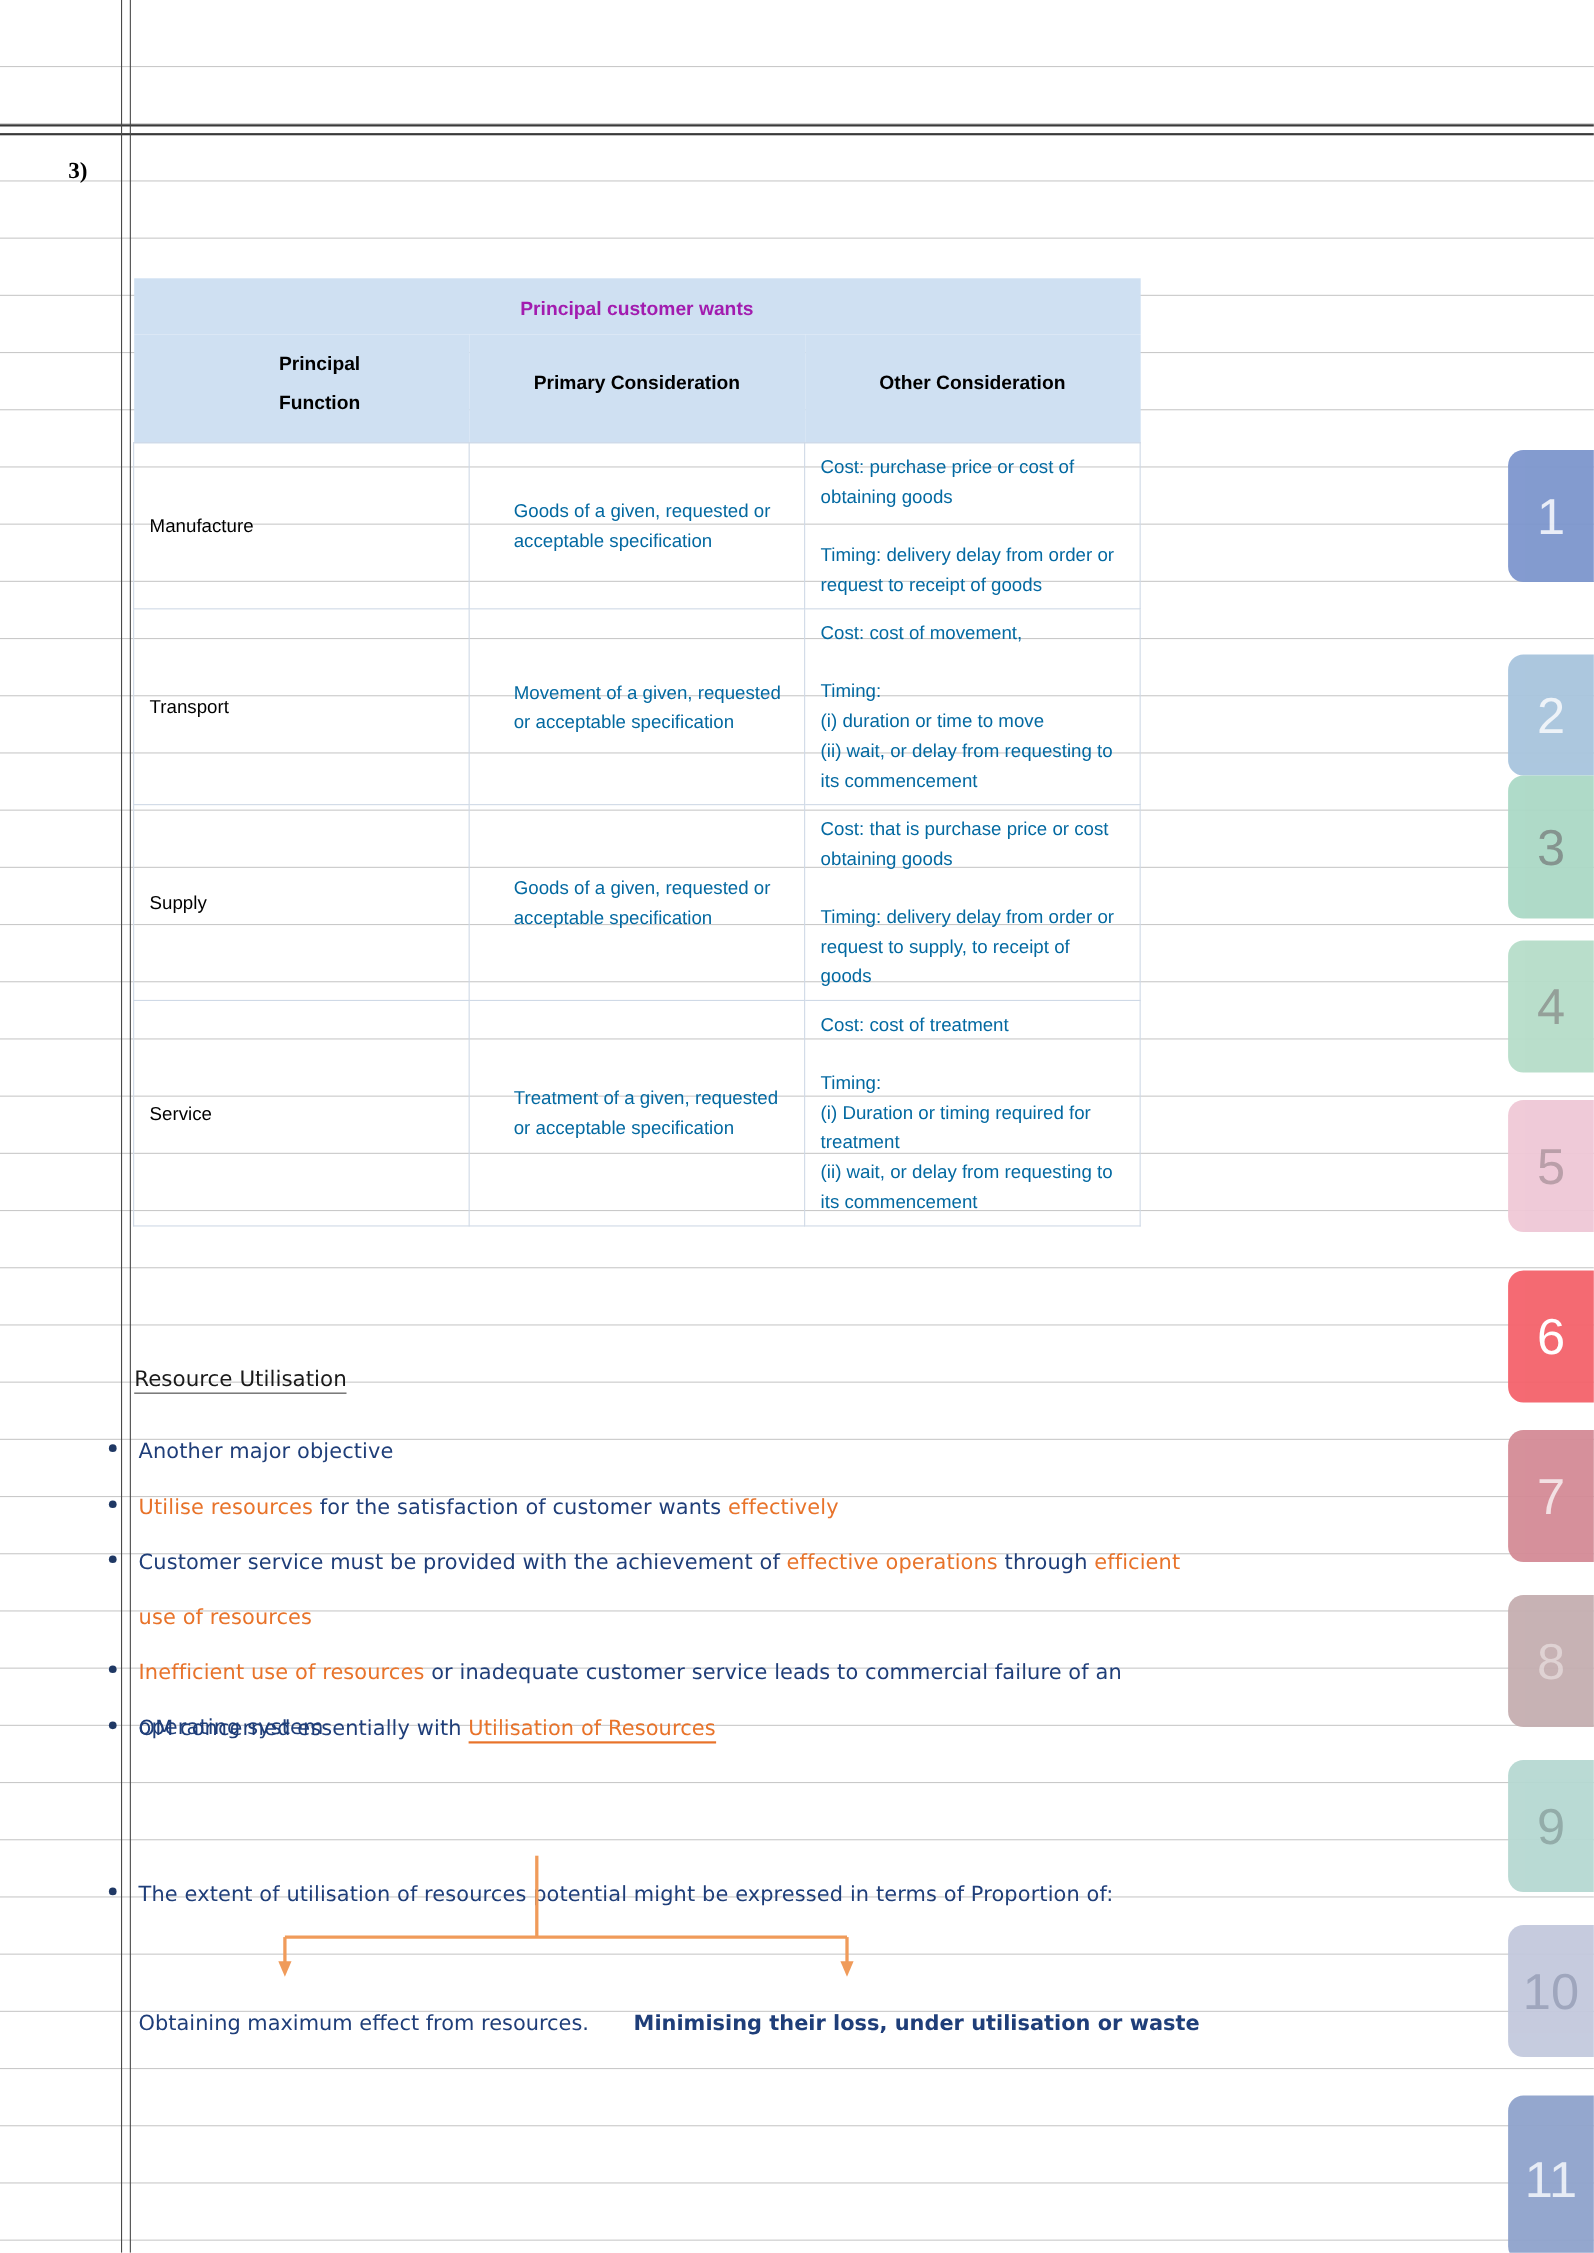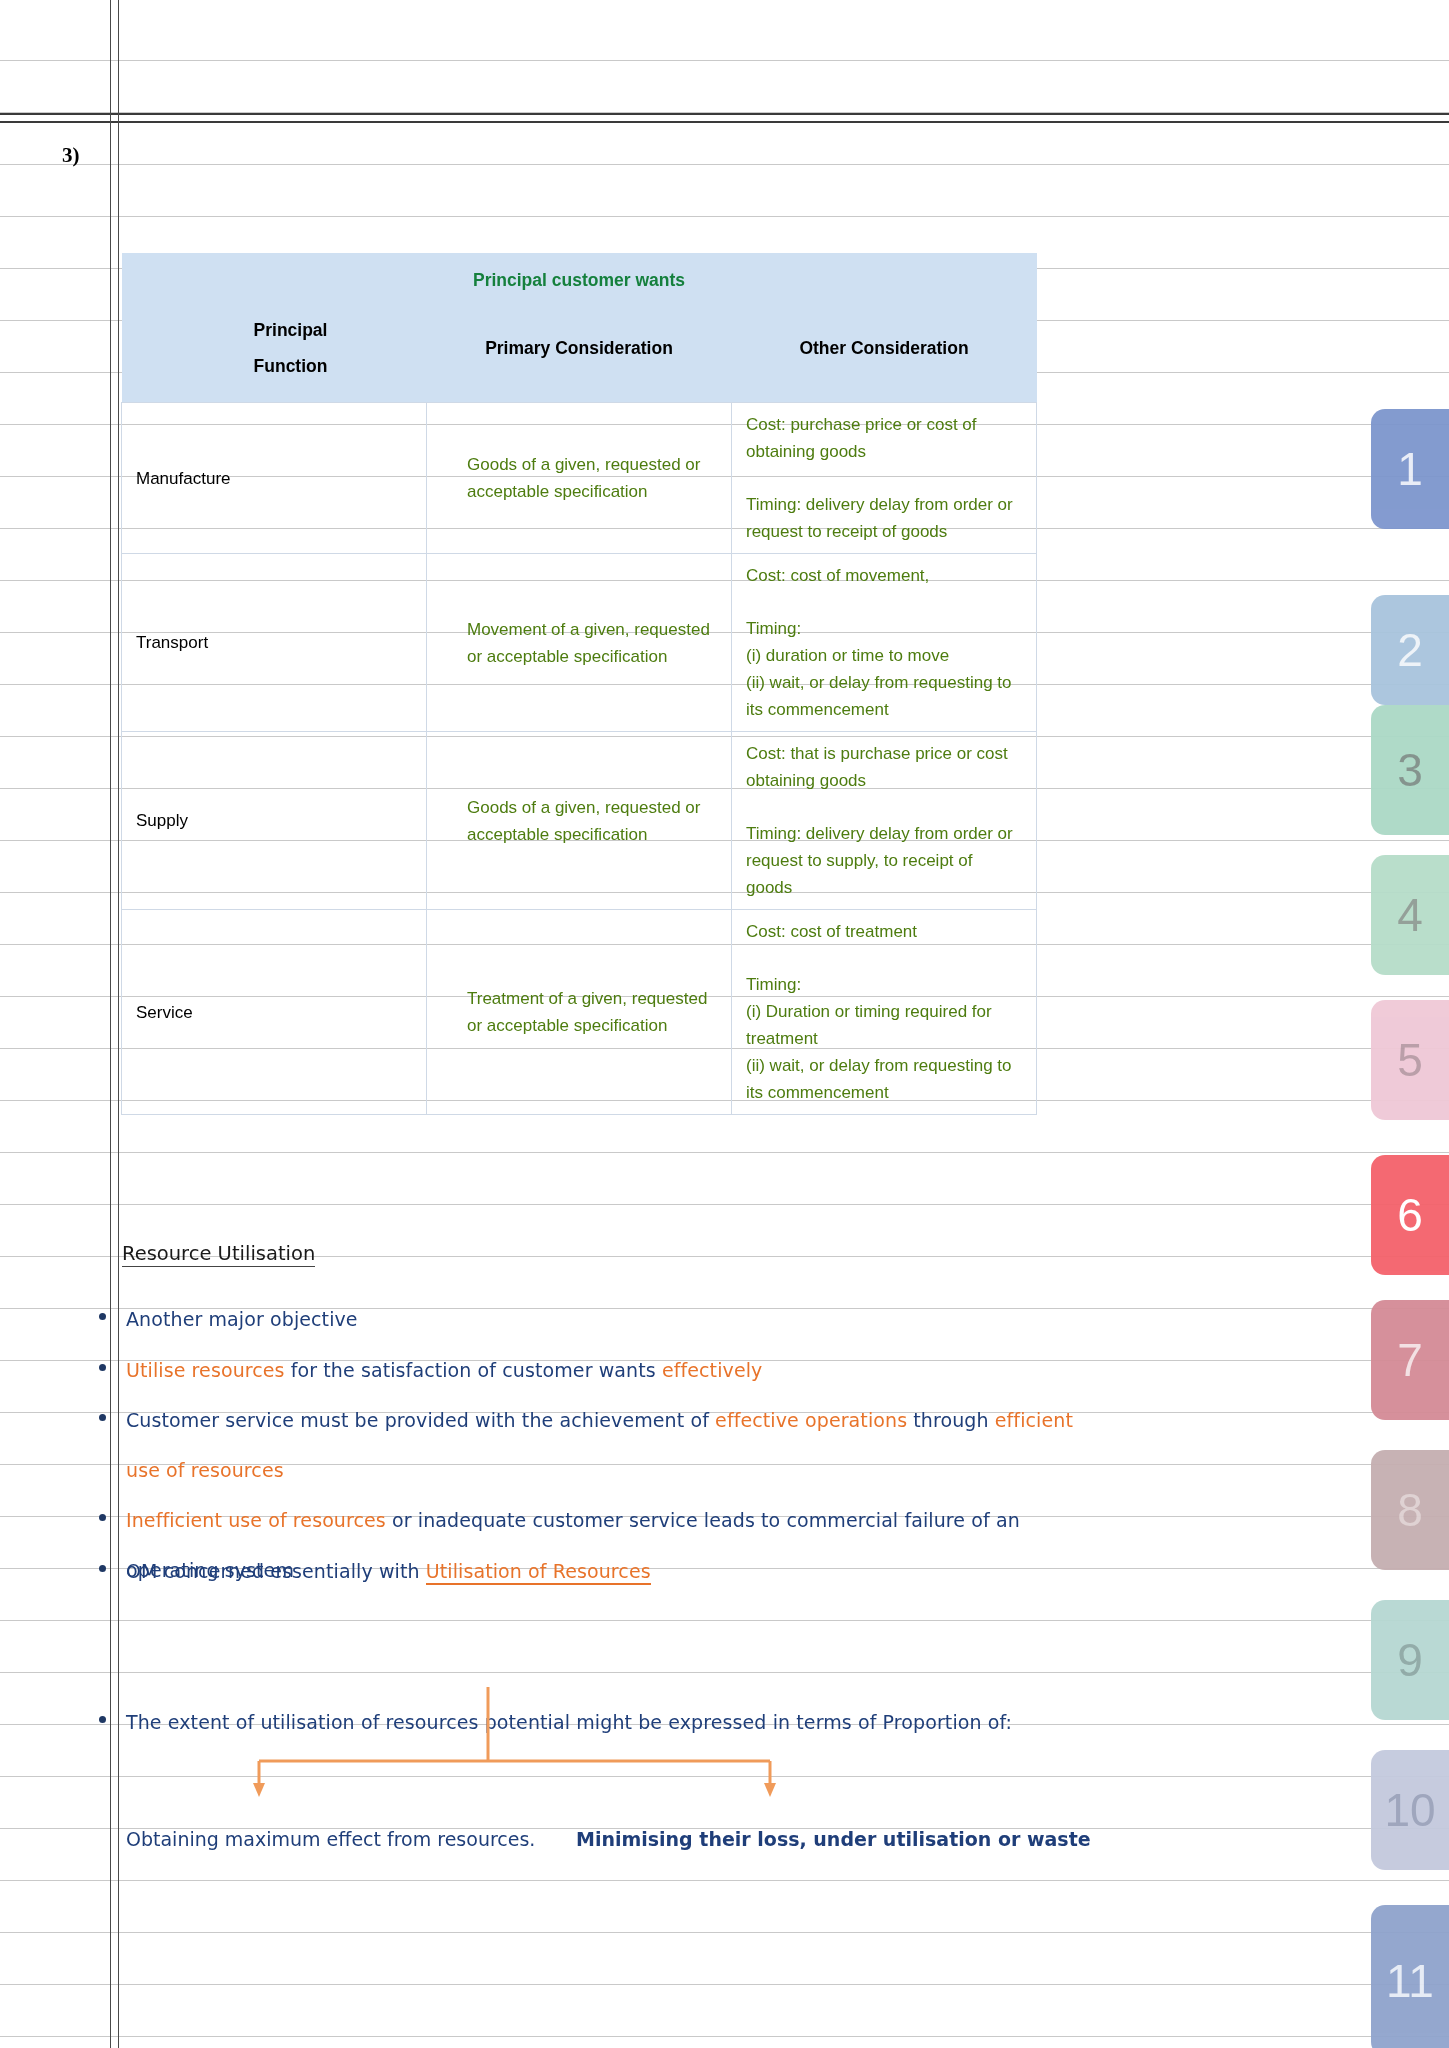--- a/index.html
+++ b/index.html
@@ -68,29 +68,29 @@
     width: 916px;
     border-collapse: collapse;
     font-family: "Liberation Sans", sans-serif;
     table-layout: fixed;
   }
   .tbl td, .tbl th {
     vertical-align: middle;
     padding: 8px 14px;
     font-size: 17px;
     line-height: 27px;
-    color: #4d7c0f;
+    color: #0369a1;
     border: 1px solid #cfd9e6;
   }
   .tbl .hdr-span {
     background: #cfe0f2;
     text-align: center;
     font-weight: bold;
     font-size: 17.5px;
-    color: #15803d;
+    color: #a21caf;
     border: none;
     padding: 14px 0 10px 0;
   }
   .tbl .hdr-cell {
     background: #cfe0f2;
     text-align: center;
     font-weight: bold;
     font-size: 17.5px;
     color: #000;
     border: none;

